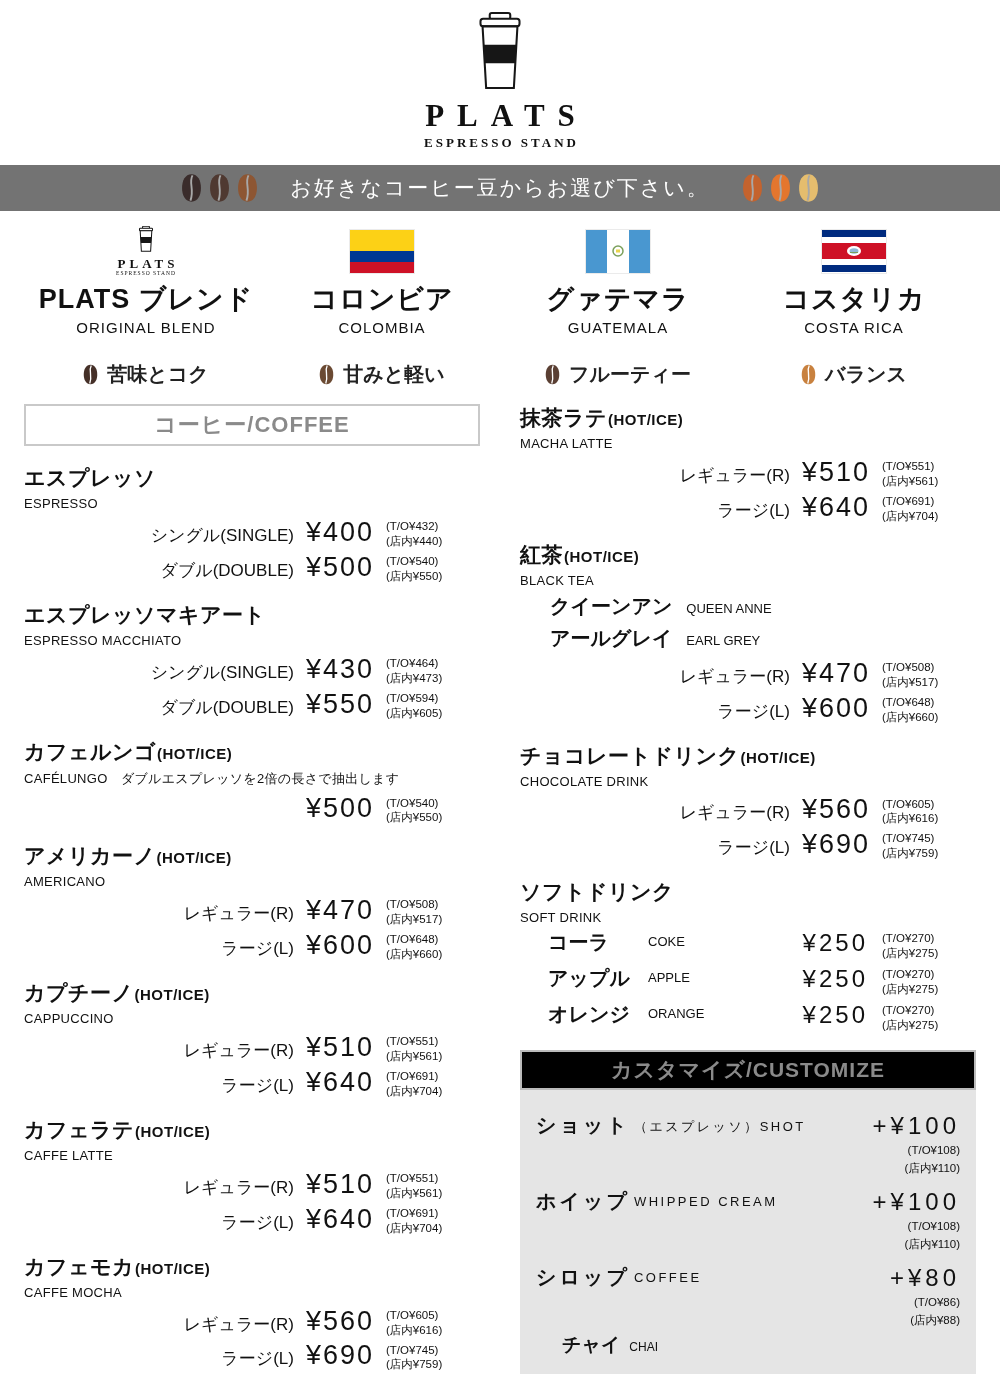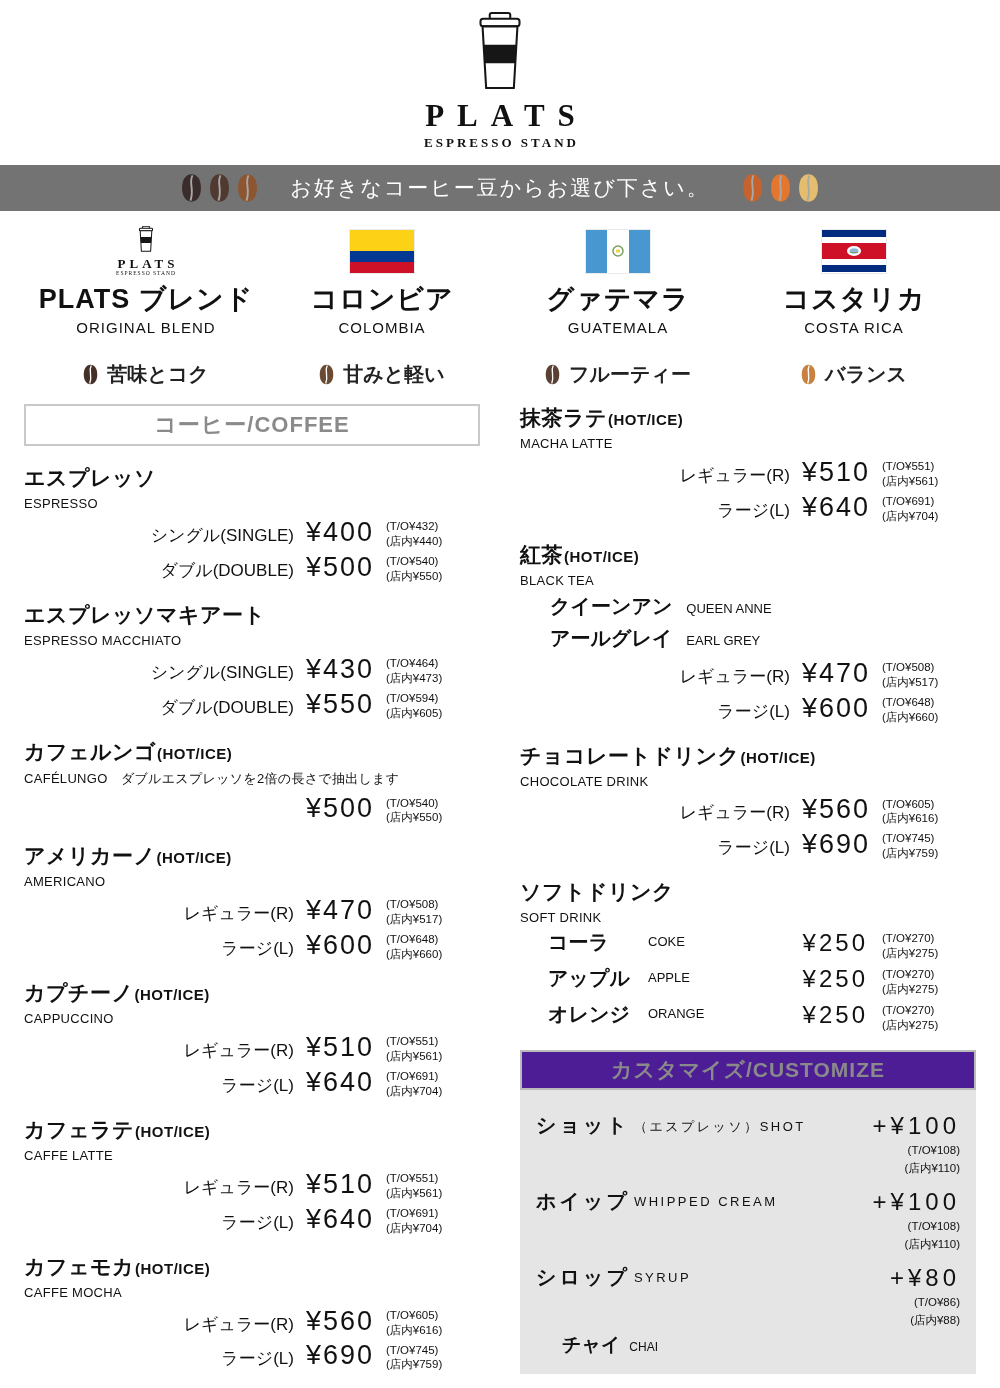--- a/index.html
+++ b/index.html
@@ -53,21 +53,21 @@
   .fen { font-size:13px; }
 
   .drow { display:flex; align-items:flex-start; margin-top:4px; }
   .djp { font-size:20px; font-weight:bold; width:128px; padding-left:28px;font-family:Liberation Serif, serif; }
   .den { font-size:13px; width:150px; padding-top:5px; }
   .dprice { font-size:24px; letter-spacing:3px; margin-left:auto; margin-right:14px; }
   .dtax { width:94px; font-size:11.5px; line-height:1.3; padding-top:2px; white-space:nowrap; }
 
   
   .cust { margin-top:16px; }
-  .cust-header { border:2px solid #bbb; background:#4c1d95; text-align:center; color:#8a8a8a; font-weight:bold; font-size:21px; padding:4px 0; letter-spacing:1px; }
+  .cust-header { border:2px solid #bbb; background:#000000; text-align:center; color:#8a8a8a; font-weight:bold; font-size:21px; padding:4px 0; letter-spacing:1px; }
   .cust-body { background:#e5e5e5; padding:10px 16px 16px; }
   .crow { display:flex; align-items:flex-start; margin-top:12px; }
   .cjp { font-size:20px; font-weight:bold; letter-spacing:3px; }
   .csub { font-size:13px; letter-spacing:2.5px; padding-top:6px; margin-left:4px; }
   .cright { margin-left:auto; text-align:right; }
   .cprice { font-size:24px; letter-spacing:4px; white-space:nowrap; }
   .ctax { font-size:11.5px; line-height:1.3; white-space:nowrap; }
   .syrups { padding-left:26px; margin-top:4px; }
   .srow { display:flex; align-items:baseline; gap:9px; margin-top:4px; }
   .sjp { font-size:19px; font-weight:bold; }
@@ -434,21 +434,21 @@
             <span class="csub">（エスプレッソ）SHOT</span>
             <span class="cright"><span class="cprice">+¥100</span><br><span class="ctax"><span>(T/O¥108)</span><br><span>(店内¥110)</span></span></span>
           </div>
           <div class="crow">
             <span class="cjp">ホイップ</span>
             <span class="csub">WHIPPED CREAM</span>
             <span class="cright"><span class="cprice">+¥100</span><br><span class="ctax"><span>(T/O¥108)</span><br><span>(店内¥110)</span></span></span>
           </div>
           <div class="crow">
             <span class="cjp">シロップ</span>
-            <span class="csub">SYRUP</span>
+            <span class="csub">COFFEE</span>
             <span class="cright"><span class="cprice">+¥80</span><br><span class="ctax"><span>(T/O¥86)</span><br><span>(店内¥88)</span></span></span>
           </div>
           <div class="syrups">
             <div class="srow">
                 <span class="sjp">チャイ</span>
                 <span class="sen">CHAI</span>
               </div>
 
           </div>
         </div>

